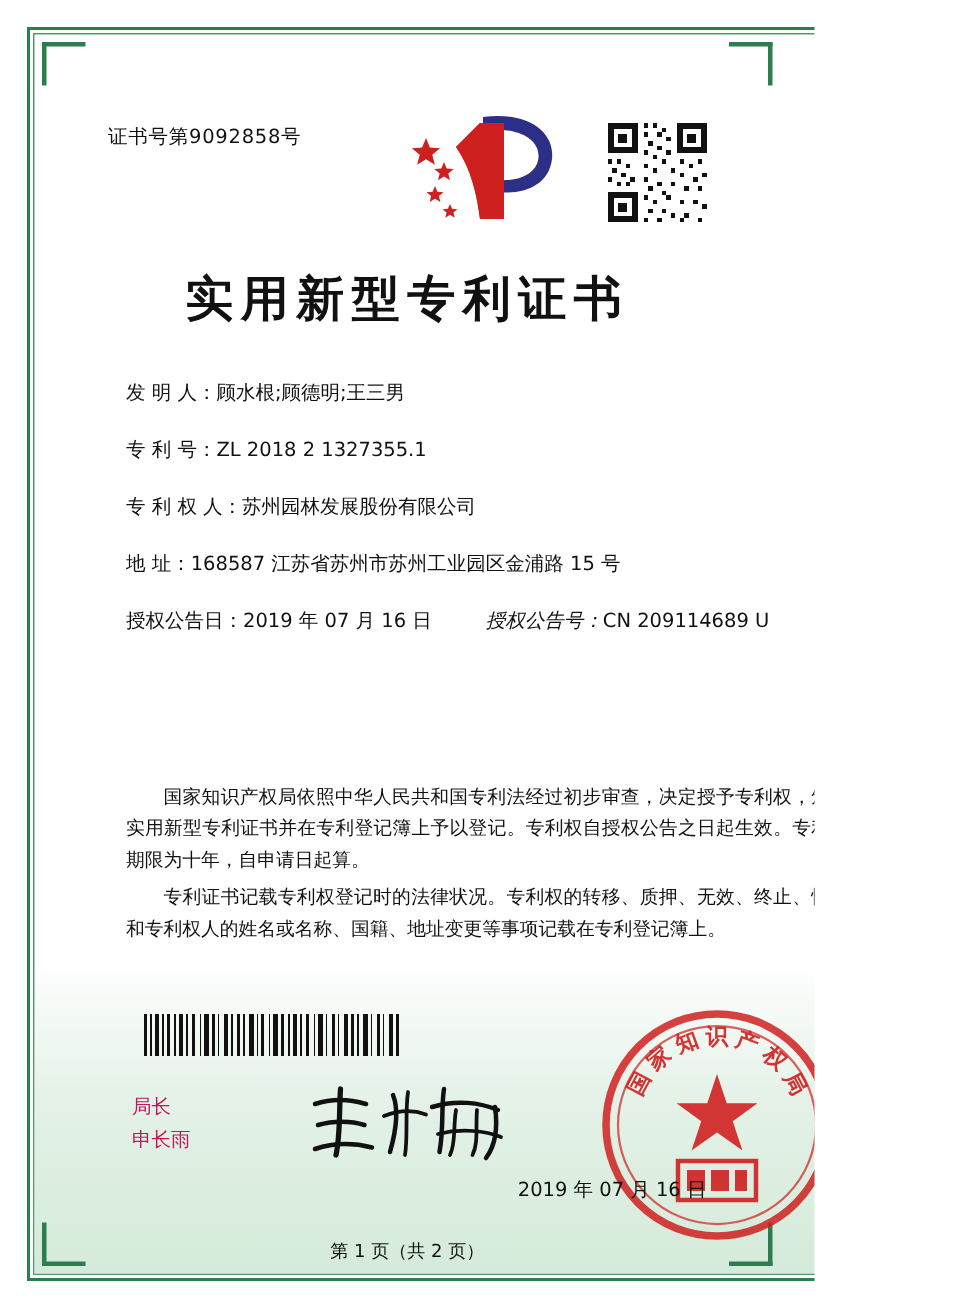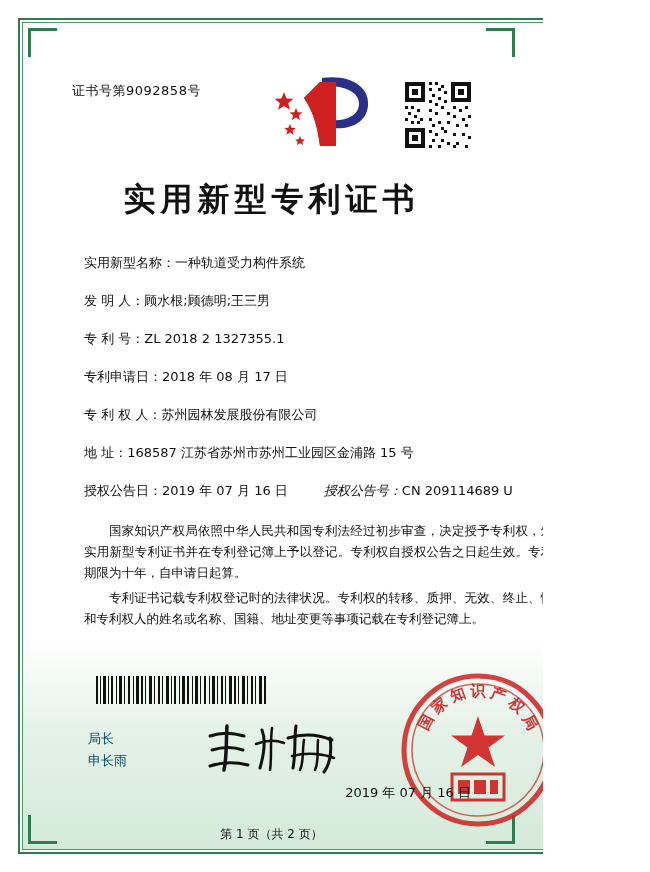--- a/index.html
+++ b/index.html
@@ -150,21 +150,21 @@
     width: 172px;
     height: 28px;
   }
   
   .director {
     position: absolute;
     left: 88px;
     top: 728px;
     font-size: 13px;
     line-height: 22px;
-    color: #0c4a6e;
+    color: #be185d;
   }
   
   .signature {
     position: absolute;
     left: 200px;
     top: 718px;
     width: 150px;
     height: 60px;
   }
   
@@ -288,30 +288,24 @@
           <rect x="37" y="67" width="3" height="3"></rect>
           <rect x="52" y="67" width="3" height="3"></rect>
       </g>
     </svg>
   </div>
 
   <div class="title">实用新型专利证书</div>
 
   <div class="fields">
     <div class="field-row">
-      <span class="f-label">实用新型名称：</span><span class="f-value">一种轨道受力构件系统</span>
-    </div>
-    <div class="field-row">
       <span class="f-label">发  明  人：</span><span class="f-value">顾水根;顾德明;王三男</span>
     </div>
     <div class="field-row">
       <span class="f-label">专  利  号：</span><span class="f-value">ZL 2018 2 1327355.1</span>
-    </div>
-    <div class="field-row">
-      <span class="f-label">专利申请日：</span><span class="f-value">2018 年 08 月 17 日</span>
     </div>
     <div class="field-row">
       <span class="f-label">专 利 权 人：</span><span class="f-value">苏州园林发展股份有限公司</span>
     </div>
     <div class="field-row">
       <span class="f-label">地        址：</span><span class="f-value">168587 江苏省苏州市苏州工业园区金浦路 15 号</span>
     </div>
     <div class="field-row row-inline">
       <span class="f-label">授权公告日：</span><span class="f-value">2019 年 07 月 16 日</span><span class="f-second-label">授权公告号：</span><span class="f-value">CN 209114689 U</span>
     </div>

